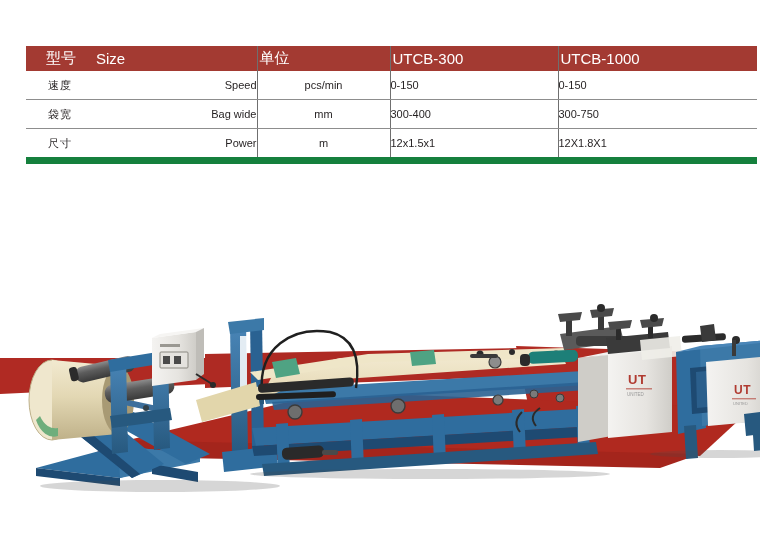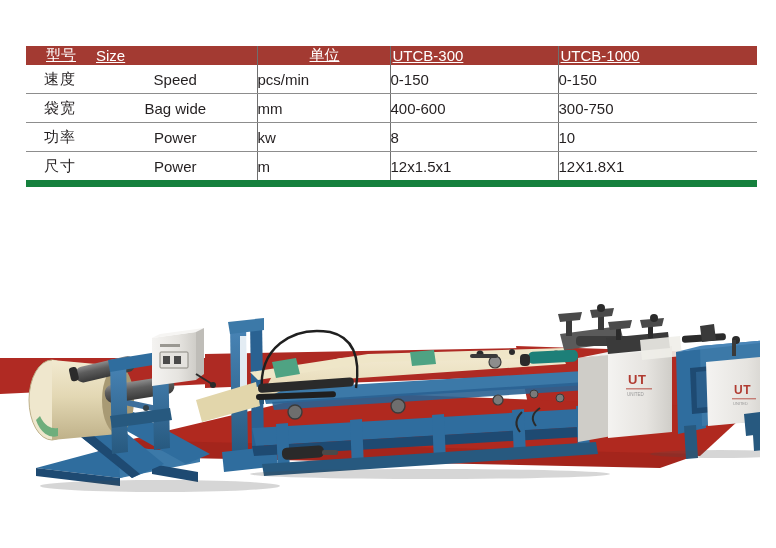--- a/index.html
+++ b/index.html
@@ -33,44 +33,43 @@
   table.spec col.c-unit  { width: 133px; }
   table.spec col.c-m1    { width: 168px; }
   table.spec col.c-m2    { width: 199px; }
 
   table.spec thead th {
     background: #a33a32;
     color: #ffffff;
     font-weight: normal;
     font-size: 15px;
     text-align: left;
-    height: 19px;
+    height: 25px;
     padding: 0;
     vertical-align: middle;
     border: none;
-    text-decoration: underline;
   }
   table.spec thead th .hx { display: block; padding-left: 2px; }
   table.spec thead th.th-cn   { text-align: center; }
-  table.spec thead th.th-unit { text-align: center; }
+  table.spec thead th.th-unit { text-align: left; }
 
   table.spec tbody td {
-    font-size: 15px;
+    font-size: 11px;
     color: #231f20;
     height: 28px;
     padding: 0;
     vertical-align: middle;
     border-bottom: 1px solid #8d8d8d;
     background: #ffffff;
   }
   table.spec tbody tr:last-child td { border-bottom: 7px solid #15803d; }
 
   td.cn    { text-align: center; font-size: 15px; letter-spacing: 1px; }
-  td.en    { text-align: center; padding-left: 2px; }
-  td.unit  { text-align: left; }
+  td.en    { text-align: right; padding-left: 2px; }
+  td.unit  { text-align: center; }
   td.val   { text-align: left; padding-left: 4px; margin-left: 38px; }
 
   
   table.spec .vsep-l { border-left: 1px solid #6f6f6f; }
 
   
   #machine-photo {
     position: absolute;
     left: 0;
     top: 296px;
@@ -116,29 +115,22 @@
         <td class="cn">速度</td>
         <td class="en">Speed</td>
         <td class="unit vsep-l">pcs/min</td>
         <td class="val vsep-l">0-150</td>
         <td class="val vsep-l">0-150</td>
       </tr>
       <tr>
         <td class="cn">袋宽</td>
         <td class="en">Bag wide</td>
         <td class="unit vsep-l">mm</td>
-        <td class="val vsep-l">400-600</td>
+        <td class="val vsep-l">300-400</td>
         <td class="val vsep-l">300-750</td>
-      </tr>
-      <tr>
-        <td class="cn">功率</td>
-        <td class="en">Power</td>
-        <td class="unit vsep-l">kw</td>
-        <td class="val vsep-l">8</td>
-        <td class="val vsep-l">10</td>
       </tr>
       <tr>
         <td class="cn">尺寸</td>
         <td class="en">Power</td>
         <td class="unit vsep-l">m</td>
         <td class="val vsep-l">12x1.5x1</td>
         <td class="val vsep-l">12X1.8X1</td>
       </tr>
     </tbody>
   </table>

